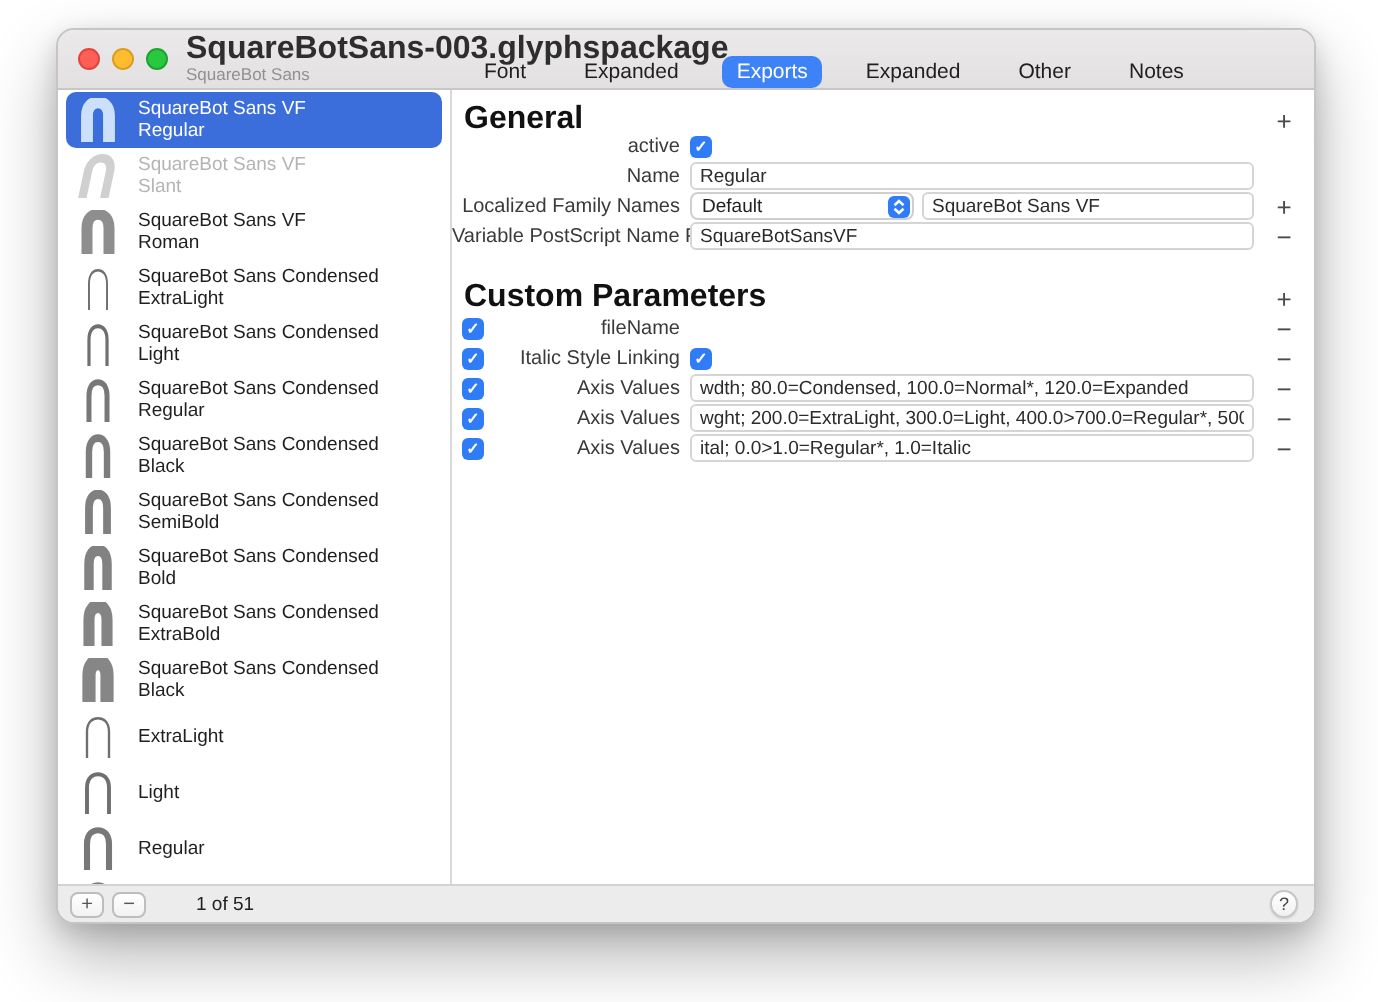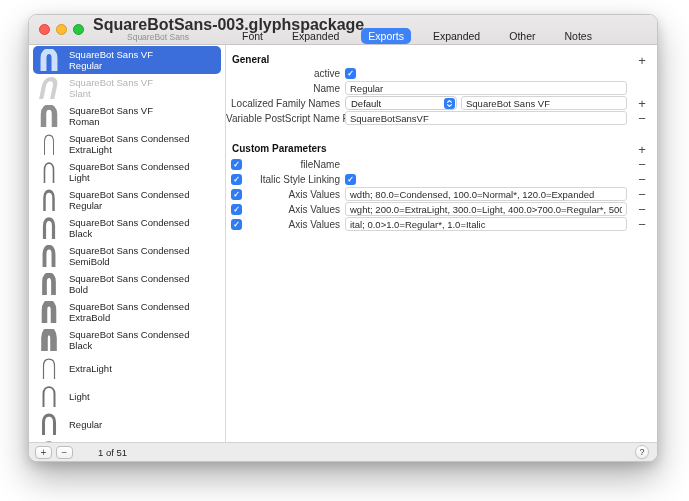--- a/index.html
+++ b/index.html
@@ -12,39 +12,39 @@
   }
   
   .titlebar { position:relative; height:30px; flex:0 0 30px; background:linear-gradient(#ebe9ea,#e2e0e1); border-bottom:1px solid #c8c6c7; display:flex; align-items:center; }
   .lights { display:flex; gap:6px; padding-left:10px; }
   .light { width:11px; height:11px; border-radius:50%; }
   .light.red { background:#ff5f57; border:0.5px solid #e0443e; }
   .light.yellow { background:#febc2e; border:0.5px solid #d89e24; }
   .light.green { background:#28c840; border:0.5px solid #1fa32f; }
   .titleblock { margin-left:9px; line-height:1.05; }
   .title { font-size:16px; font-weight:bold; color:#2e2e2e; }
-  .subtitle { font-size:8.5px; color:#919191;margin-left:34px; }
+  .subtitle { font-size:8.5px; color:#919191; }
   .tabs { position:absolute; left:206px; top:0; height:100%; display:flex; align-items:flex-end; gap:15px; }
   .tab { font-size:10.5px; color:#1f1f1f; background:none; border:none; padding:2px 7px; border-radius:5px; font-family:inherit; }
   .tab.selected { background:#3e82f7; color:#ffffff; }
   
   .body { flex:1 1 auto; display:flex; overflow:hidden; background:#ffffff; }
   .sidebar { flex:0 0 197px; width:197px; border-right:1px solid #d9d9d9; overflow:hidden; padding-top:1px; }
   .item { height:28px; margin:0 4px; border-radius:5px; display:flex; align-items:center; padding:0 4px; }
   .item.selected { background:#3b6edb; }
   .glyphbox { width:24px; height:24px; flex:0 0 24px; display:flex; align-items:center; justify-content:center; }
   .glyphbox svg { display:block; }
   .glyphbox.slant svg { transform:skewX(-12deg); }
   .glyphbox.condensed svg { transform:scaleX(.82); }
   .labels { margin-left:8px; line-height:11px; font-size:9.5px; color:#1f1f1f; }
   .item.selected .labels { color:#ffffff; }
   .item.dimmed .labels { color:#b4b4b4; }
   
   .main { position:relative; flex:1 1 auto; background:#ffffff; font-size:10px; color:#333; }
-  .heading { position:absolute; left:6px; font-size:10px; font-weight:bold; color:#111; height:14px; line-height:14px; }
+  .heading { position:absolute; left:6px; font-size:16px; font-weight:bold; color:#111; height:14px; line-height:14px; }
   .row { position:absolute; left:0; right:0; height:14px; display:flex; align-items:center; }
   .lbl { width:114px; flex:0 0 114px; text-align:right; color:#3a3a3a; white-space:nowrap; }
   .cb { width:11px; height:11px; flex:0 0 11px; margin-left:5px; background:#2f7cf6; border-radius:3px; display:flex; align-items:center; justify-content:center; }
   .cb .ck { color:#fff; font-size:8px; font-weight:bold; line-height:11px; }
   .paramcb { position:absolute; left:5px; margin-left:0; }
   .field { margin-left:5px; height:14px; border:1px solid #d5d5d5; border-radius:3px; background:#fff; font-family:inherit; font-size:9.5px; color:#2b2b2b; padding:0 4px; outline:none; white-space:nowrap; overflow:hidden; }
   .field.full { width:282px; }
   .dropdown { margin-left:5px; width:112px; height:14px; border:1px solid #cfcfcf; border-radius:4px; background:#fff; display:flex; align-items:center; padding:0 1px 0 5px;justify-content:flex-end; }
   .dropdown .dtext { flex:1; font-size:9.5px; color:#222; }
   .stepper { width:11px; height:11px; background:#2f7cf6; border-radius:3px; display:flex; align-items:center; justify-content:center; }

